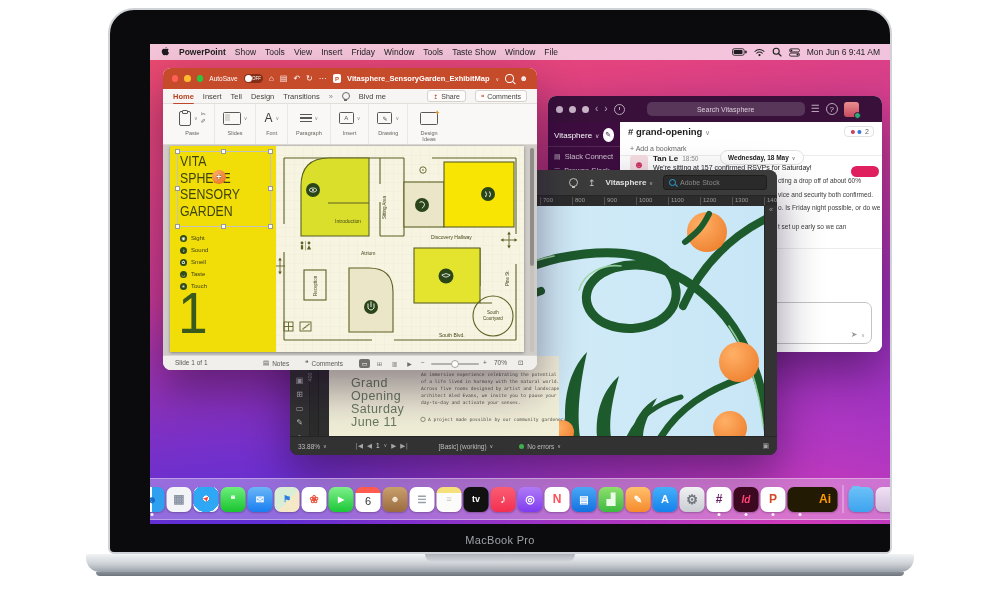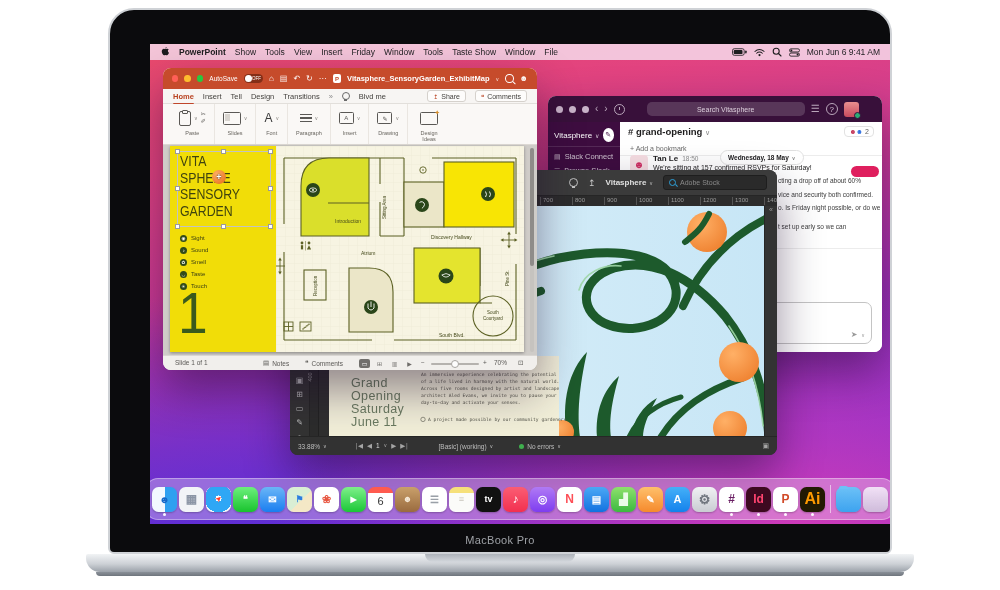--- a/index.html
+++ b/index.html
@@ -158,23 +158,23 @@
   .tvapp{background:#111;color:#fff;font-size:9px;font-weight:800;}
   .music{background:linear-gradient(#fb5d73,#f23050);color:#fff;font-size:12px;}
   .podcasts{background:linear-gradient(#b07af5,#7e3df0);color:#fff;font-size:11px;}
   .news{background:#fff;color:#fd4f57;font-size:12px;font-weight:800;}
   .keynote{background:linear-gradient(#4aa8f5,#1272e0);color:#fff;font-size:10px;}
   .numbers{background:linear-gradient(#8ee06c,#3cb940);color:#eafbe8;font-size:11px;}
   .pages{background:linear-gradient(#ffc06b,#f58a2d);color:#fff;font-size:10px;}
   .appstore{background:linear-gradient(#44b0f8,#1482ec);color:#fff;font-size:11px;}
   .settings{background:linear-gradient(#f0f1f3,#c9ccd2);color:#6f757d;font-size:13px;}
   .slackapp{background:#fff;color:#6a1e63;font-size:12px;font-weight:800;}
-  .indesign{background:#3d0920;color:#ff4470;font-size:12px;}
+  .indesign{background:#3d0920;color:#ff4470;font-size:10px;font-style:italic;}
   .pptapp{background:#fff;color:#d14a28;font-size:12px;}
-  .illapp{background:#221a03;color:#ff9a00;font-size:16px;}
+  .illapp{background:#221a03;color:#ff9a00;font-size:12px;padding-left:25px;}
   .folder{background:linear-gradient(#6cc1f7,#3da3ef);position:relative;}
   .folder:before{content:"";position:absolute;left:3px;top:2px;width:9px;height:3px;background:#6cc1f7;border-radius:2px 2px 0 0;top:-1px;}
   .trash{background:linear-gradient(rgba(250,252,255,.8),rgba(205,212,222,.75));color:#8b93a0;font-size:10px;}
 </style>
 </head>
 <body>
 
 <div class="lid">
   <div class="chin-label"><span>MacBook Pro</span></div>
 </div>

